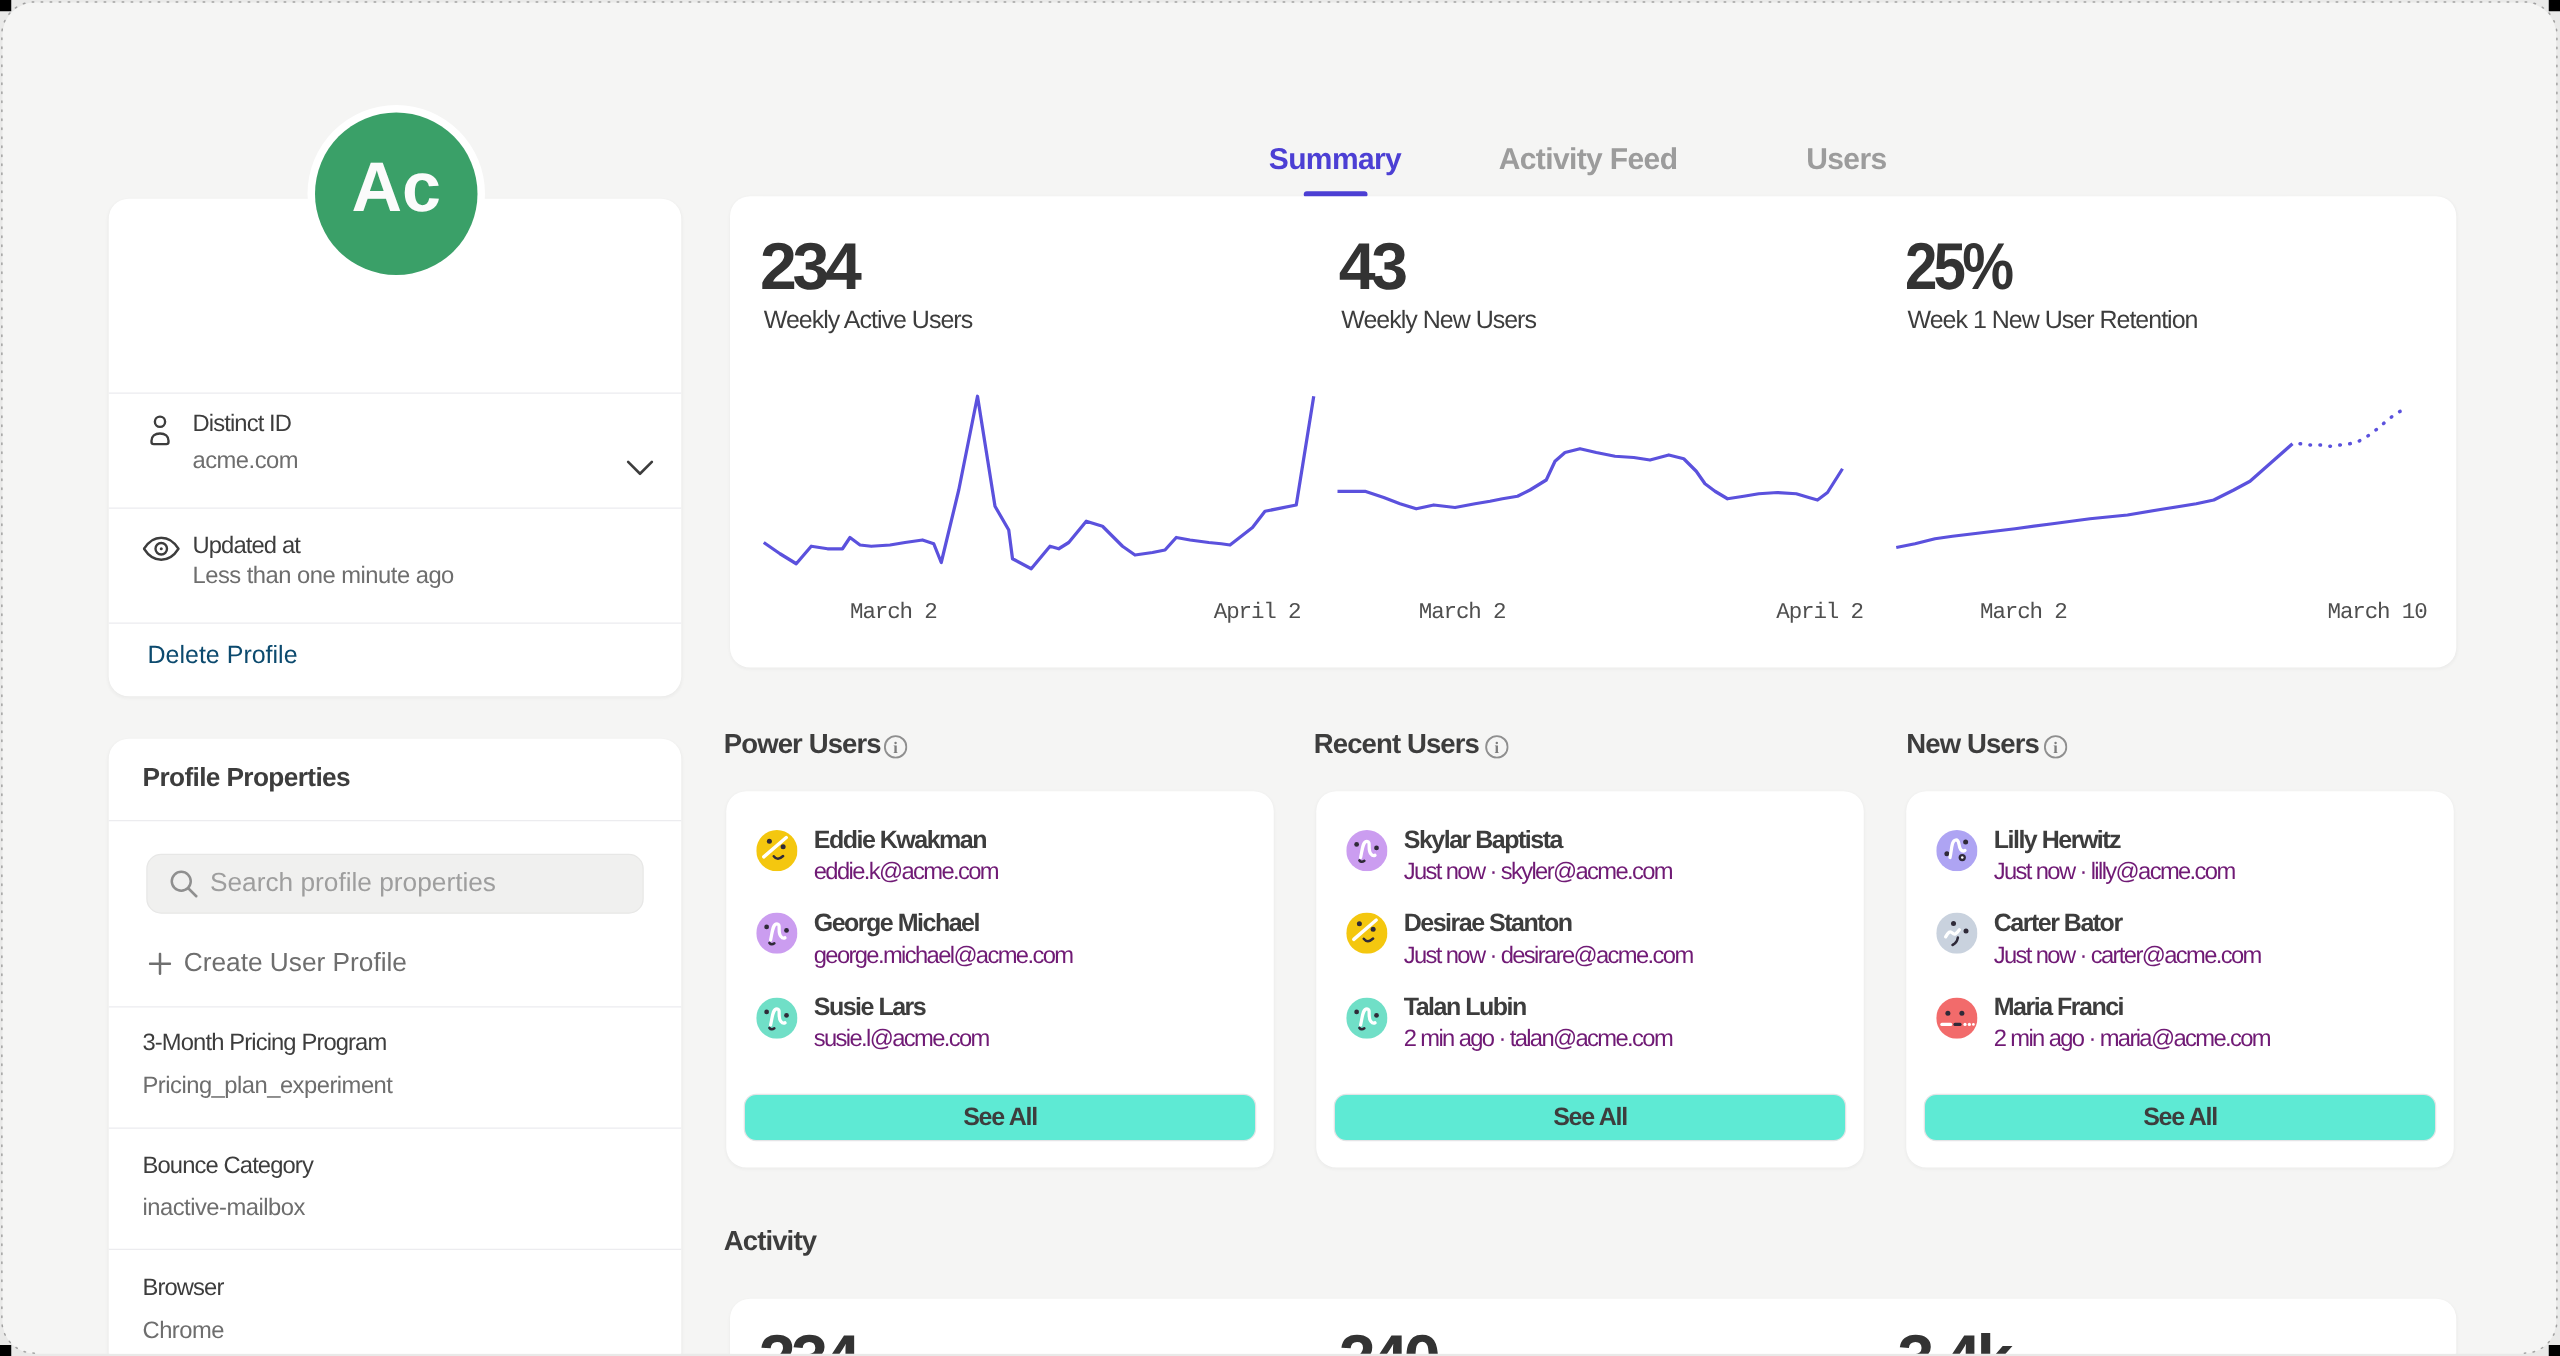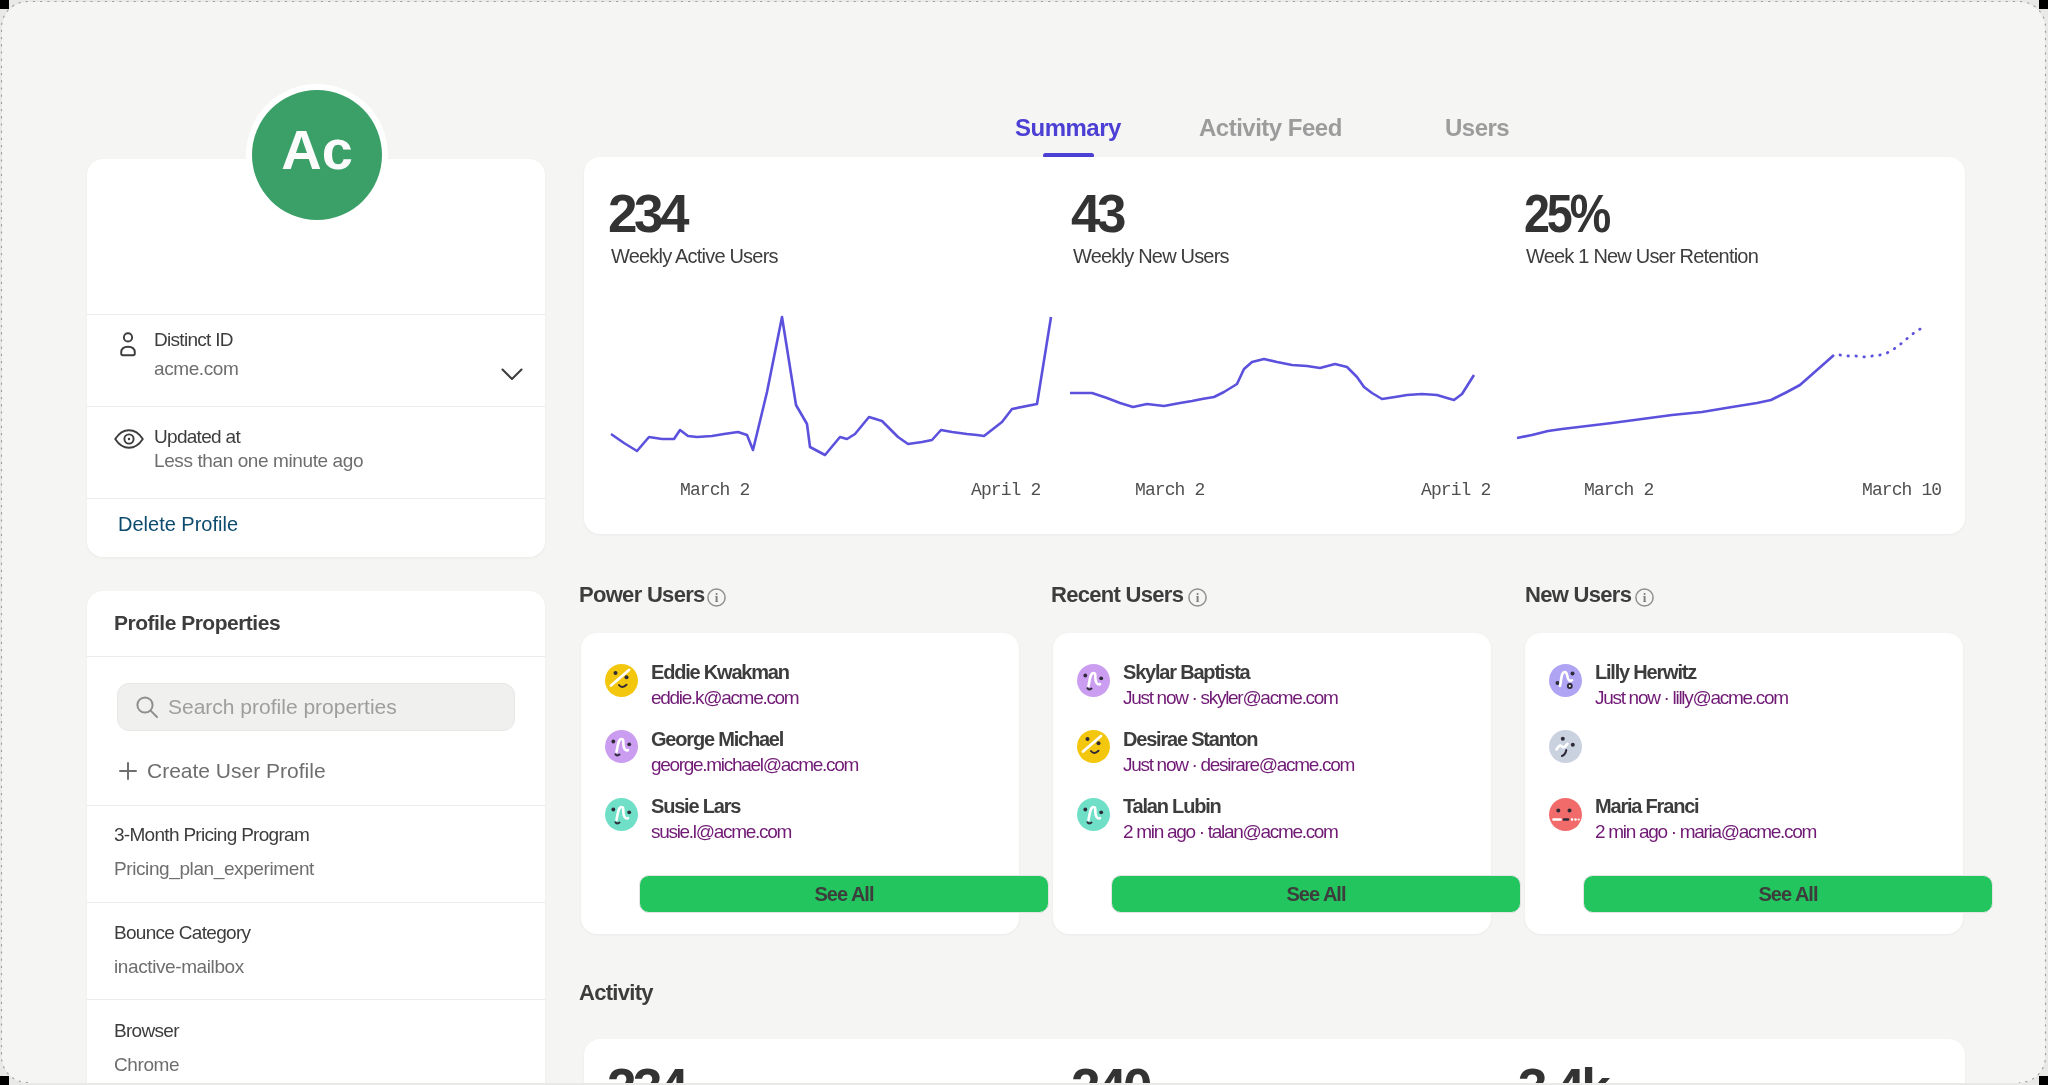--- a/index.html
+++ b/index.html
@@ -29,22 +29,22 @@
              letter-spacing:-3.5px; line-height:1; }
   .metric-label { position:absolute; font-size:20px; font-weight:500; color:#3d3d3d; letter-spacing:-0.8px; }
   .axis { position:absolute; font-family:"Liberation Mono", monospace; font-size:18px;
           color:#4f4f4f; letter-spacing:-0.9px;margin-left:48px; }
 
   .section-h { position:absolute; font-size:22px; font-weight:700; color:#3d3d3d; letter-spacing:-0.7px; }
 
   .uname { font-size:20px; font-weight:700; color:#3d3d3d; letter-spacing:-1.2px; line-height:18px; }
   .uemail { font-size:19px; color:#701a75; letter-spacing:-1.3px; }
   .see-all { position:absolute; left:14px; width:410px; height:38px; border:1px solid #e4e4e6;
-             border-radius:10px; background:#22c55e; text-align:center; line-height:36px;
-             font-size:20px; font-weight:700; color:#3d3d3d; top:242px; letter-spacing:-1px;margin-left:44px; }
+             border-radius:10px; background:#5eead4; text-align:center; line-height:36px;
+             font-size:20px; font-weight:700; color:#3d3d3d; top:242px; letter-spacing:-1px; }
 </style>
 </head>
 <body>
 <div class="frame">
 
   <div class="card" style="left:85px; top:157px; width:458px; height:398px;"></div>
   <div class="card" style="left:85px; top:589px; width:458px; height:560px;"></div>
 
   <div class="abs" style="left:244px; top:82px; width:142px; height:142px; border-radius:50%; background:#fff;"></div>
   <div class="abs" style="left:250px; top:88px; width:130px; height:130px; border-radius:50%; background:#3aa068;
@@ -180,20 +180,24 @@
       <div class="uemail" style="margin-top:6px;">2 min ago · talan@acme.com</div>
     </div>
     <div class="see-all">See All</div>
   </div>
 
   <div class="card" style="left:1523px; top:631px; width:438px; height:301px;">
     <div class="abs" style="left:70px; top:30px;">
       <div class="uname">Lilly Herwitz</div>
       <div class="uemail" style="margin-top:6px;">Just now · lilly@acme.com</div>
     </div>
+    <div class="abs" style="left:70px; top:97px;">
+      <div class="uname">Carter Bator</div>
+      <div class="uemail" style="margin-top:6px;">Just now · carter@acme.com</div>
+    </div>
     <div class="abs" style="left:70px; top:164px;">
       <div class="uname">Maria Franci</div>
       <div class="uemail" style="margin-top:6px;">2 min ago · maria@acme.com</div>
     </div>
     <div class="see-all">See All</div>
   </div>
 
   <svg class="abs" style="left:603px; top:662px;" width="33" height="33" viewBox="0 0 33 33">
     <circle cx="16.5" cy="16.5" r="16.5" fill="#f4c70f"></circle>
     <circle cx="10.5" cy="9" r="2" fill="#2f2a38"></circle>

